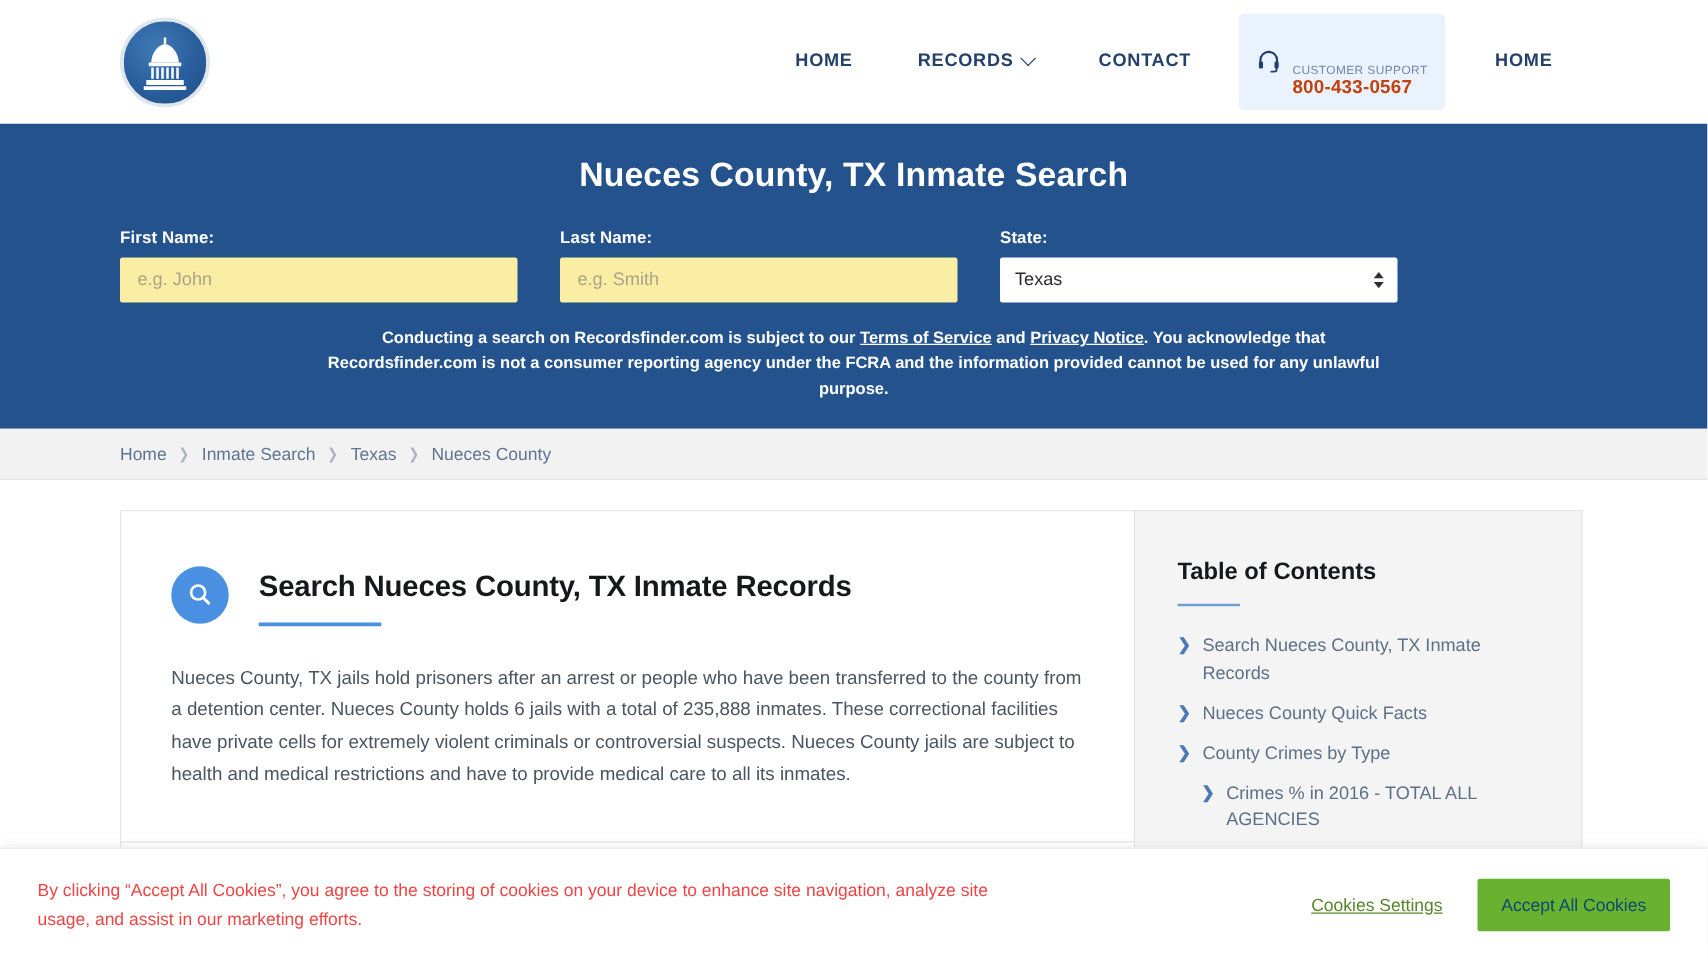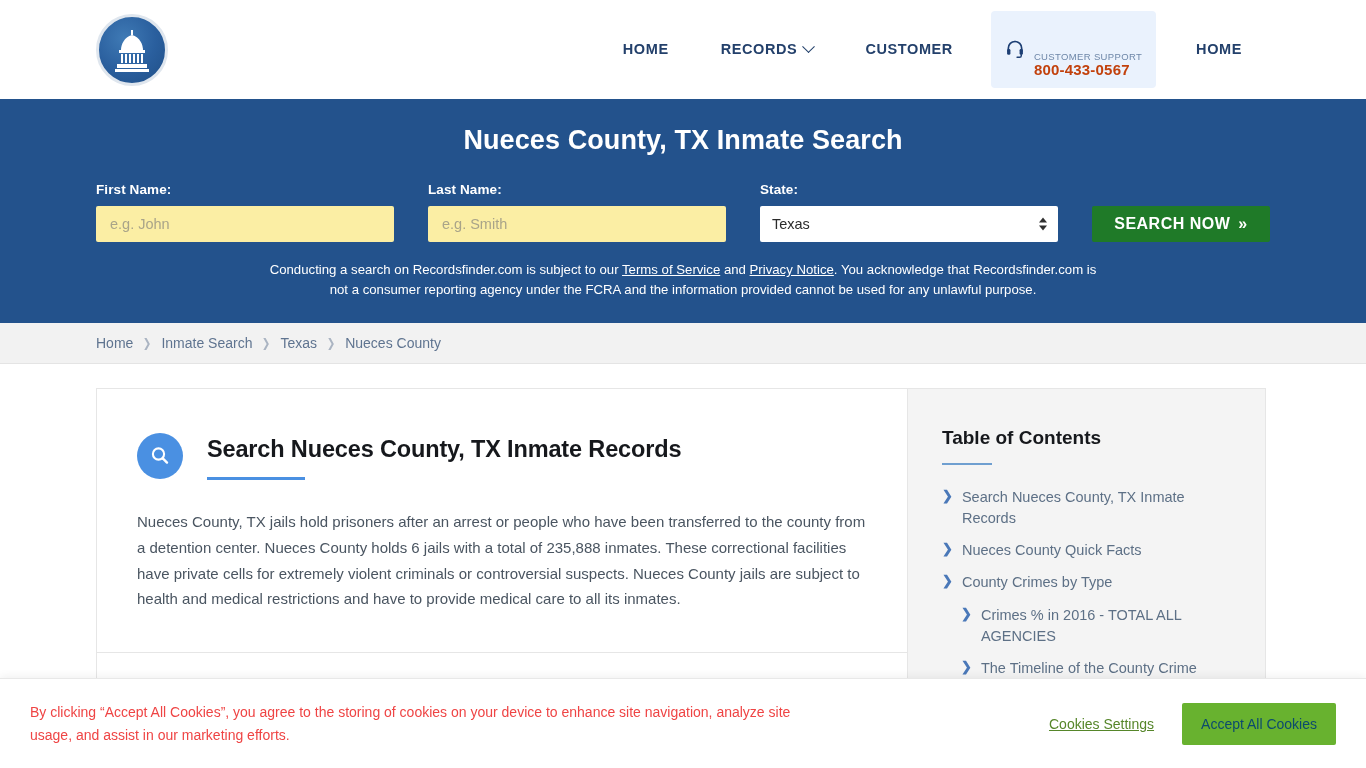--- a/index.html
+++ b/index.html
@@ -122,21 +122,21 @@
     height: 36px; width: 190px;
     background: #1f7a28; border: none; border-radius: 2px;
     color: #ffffff; font-size: 16px; font-weight: 800;
     letter-spacing: .5px; cursor: pointer;
     font-family: "Liberation Sans", sans-serif;
     display: flex; align-items: center; justify-content: center; gap: 8px;
   }
   .disclaimer {
     margin: 18px auto 0; max-width: 848px;
     text-align: center; color: #ffffff;
-    font-size: 13.2px; line-height: 1.55;
+    font-size: 13.2px; line-height: 1.55; font-weight: bold;
   }
   .disclaimer a { color: #ffffff; text-decoration: underline; }
 
   
   .crumb-bar {
     background: #f2f2f2; border-bottom: 1px solid #e4e4e4;
     padding: 12px 96px;
     display: flex; align-items: center; gap: 9px;
   }
   .crumb {
@@ -254,21 +254,21 @@
       </svg>
     </div>
   </div>
 
   <div class="nav">
     <a class="nav-link">HOME</a>
     <a class="nav-link has-caret">
       <span>RECORDS</span>
       <span class="caret"></span>
     </a>
-    <a class="nav-link">CUSTOMER</a>
+    <a class="nav-link">CONTACT</a>
 
     <div class="support-box">
       <svg width="20" height="20" viewBox="0 0 24 24">
         <path d="M12 3a8 8 0 0 0-8 8v4" fill="none" stroke="#1d3f74" stroke-width="2" stroke-linecap="round"></path>
         <path d="M20 15v-4a8 8 0 0 0-8-8" fill="none" stroke="#1d3f74" stroke-width="2" stroke-linecap="round"></path>
         <rect x="2.5" y="12" width="4" height="7" rx="1.6" fill="#1d3f74"></rect>
         <rect x="17.5" y="12" width="4" height="7" rx="1.6" fill="#1d3f74"></rect>
         <path d="M19.5 19v1a2 2 0 0 1-2 2h-3" fill="none" stroke="#1d3f74" stroke-width="1.8" stroke-linecap="round"></path>
       </svg>
       <span class="support-text">
@@ -299,24 +299,20 @@
       <label class="field-label">State:</label>
       <div class="select-wrap">
         <div class="select-input">Texas</div>
         <span class="spinner">
           <span class="spin-up"></span>
           <span class="spin-dn"></span>
         </span>
       </div>
     </div>
 
-    <button class="search-btn">
-      <span>SEARCH NOW</span>
-      <span>»</span>
-    </button>
   </div>
 
   <div class="disclaimer"><span>Conducting a search on Recordsfinder.com is subject to our </span><a>Terms of Service</a><span> and </span><a>Privacy Notice</a><span>. You acknowledge that Recordsfinder.com is not a consumer reporting agency under the FCRA and the information provided cannot be used for any unlawful purpose.</span></div>
 </div>
 
 <div class="crumb-bar">
   <a class="crumb">Home</a>
   <span class="crumb-sep">❯</span>
   <a class="crumb">Inmate Search</a>
   <span class="crumb-sep">❯</span>

